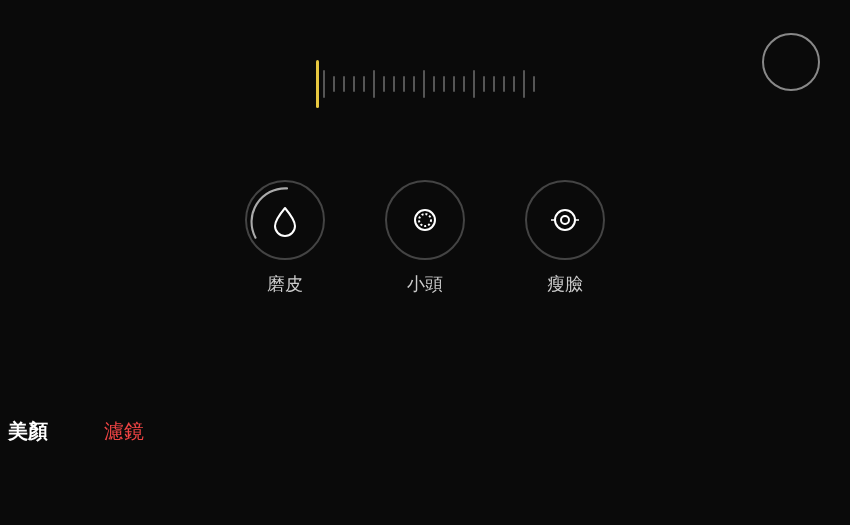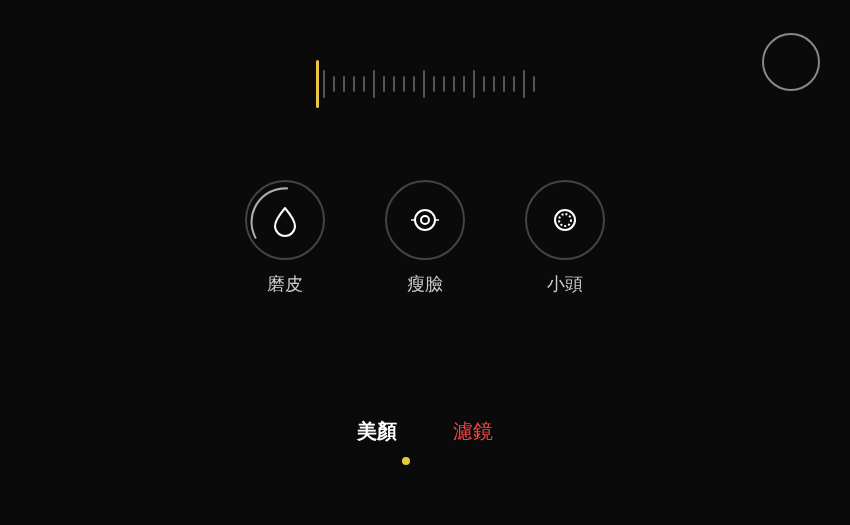--- a/index.html
+++ b/index.html
@@ -130,21 +130,20 @@
     }
 
     
     .tabs-area {
       position: absolute;
       bottom: 60px;
       left: 0;
       right: 0;
       display: flex;
       flex-direction: column;
-      align-items: center;
     }
 
     .tabs-row {
       display: flex;
       gap: 40px;
       align-items: center;
     }
 
     .tab-item {
       font-size: 20px;
@@ -217,36 +216,36 @@
         <svg viewBox="0 0 36 36" fill="none" stroke="white" stroke-width="2" class="icon-svg">
     <path d="M18 6 C18 6 8 18 8 24 a10 10 0 0 0 20 0 C28 18 18 6 18 6z" stroke-linejoin="round"></path>
   </svg>
       </div>
       <span class="control-label">磨皮</span>
     </div>
     <div class="control-item">
       <div class="control-circle">
         <svg viewBox="0 0 36 36" fill="none" stroke="white" stroke-width="2" class="icon-svg">
     <circle cx="18" cy="18" r="10"></circle>
+    <circle cx="18" cy="18" r="6" stroke-dasharray="2 2"></circle>
+  </svg>
+      </div>
+      <span class="control-label">小頭</span>
+    </div>
+    <div class="control-item">
+      <div class="control-circle">
+        <svg viewBox="0 0 36 36" fill="none" stroke="white" stroke-width="2" class="icon-svg">
+    <circle cx="18" cy="18" r="10"></circle>
     <circle cx="18" cy="18" r="4"></circle>
     <line x1="8" y1="18" x2="4" y2="18" stroke-width="1.5"></line>
     <line x1="28" y1="18" x2="32" y2="18" stroke-width="1.5"></line>
   </svg>
       </div>
       <span class="control-label">瘦臉</span>
     </div>
-    <div class="control-item">
-      <div class="control-circle">
-        <svg viewBox="0 0 36 36" fill="none" stroke="white" stroke-width="2" class="icon-svg">
-    <circle cx="18" cy="18" r="10"></circle>
-    <circle cx="18" cy="18" r="6" stroke-dasharray="2 2"></circle>
-  </svg>
-      </div>
-      <span class="control-label">小頭</span>
-    </div>
   </div>
 
 <div class="tabs-area">
   <div class="tabs-row" id="tabs-row">
   <div class="tab-item active">美顏</div>
       <div class="tab-item inactive">濾鏡</div>
     </div>
   <div class="tab-indicator" id="tab-indicator" style="margin-left: -38px;"></div>
 </div>
 

